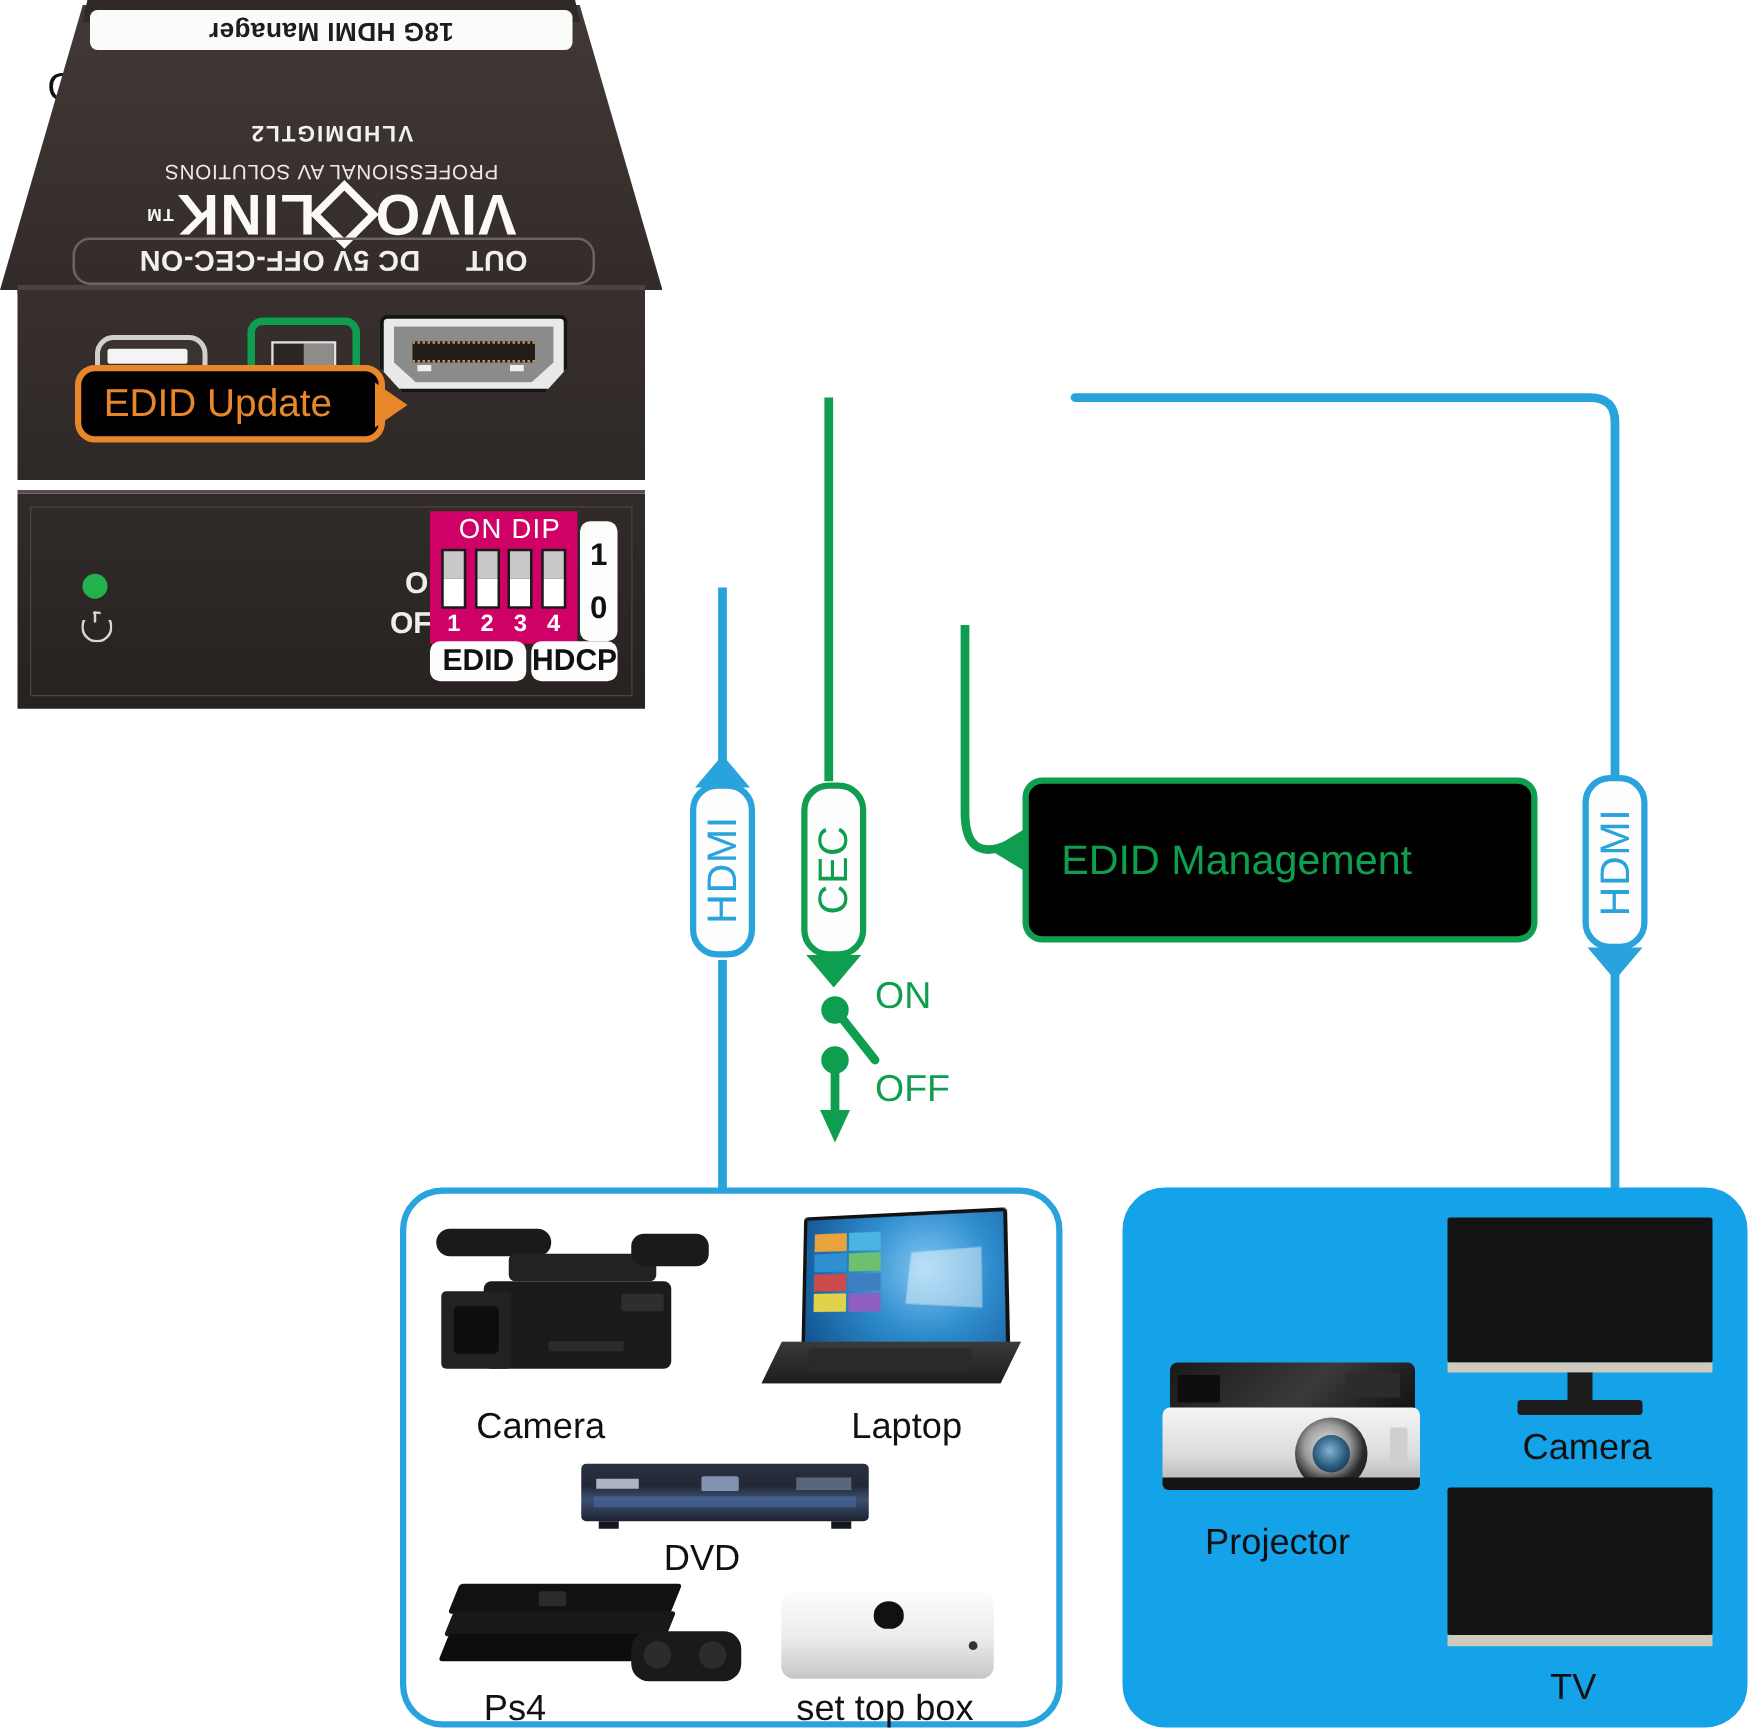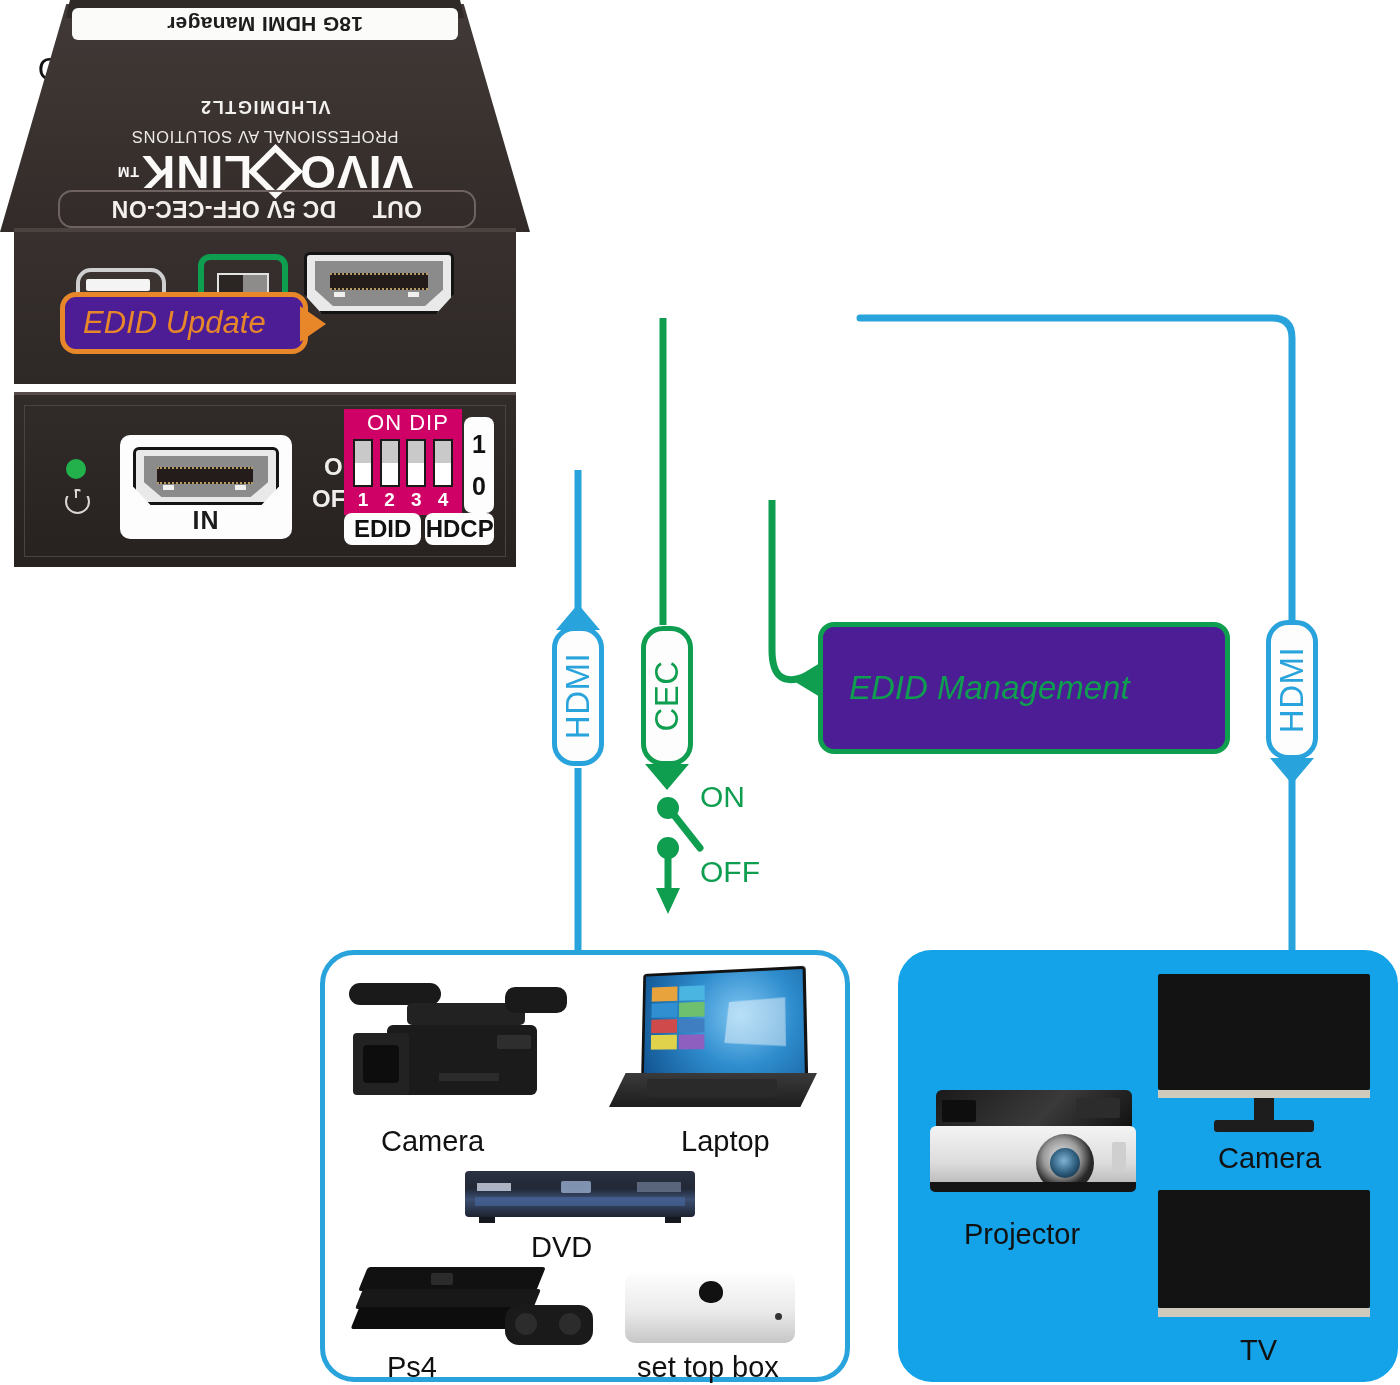--- a/index.html
+++ b/index.html
@@ -279,25 +279,24 @@
     background: #fdfdfd; border-radius: 8px;
     font-size: 24px; font-weight: bold; color: #111;
     text-align: center; padding: 2px 0;
   }
   .dip-cap.edid { width: 90px; text-align: center; }
   .dip-cap.hdcp { width: 80px; }
 
   
   .callout {
     position: absolute;
-    background: #4c1d95;
+    background: #000000;
     border-radius: 16px;
     display: flex; flex-direction: column; justify-content: center;
     box-sizing: border-box;
-    font-style: italic;
   }
   #edid-update-callout {
     left: 60px; top: 292px;
     width: 248px; height: 62px;
     border: 5px solid #e8872a;
     padding-left: 18px;
   }
   #edid-update-callout .txt { font-size: 31px; color: #e8872a; }
   #edid-update-arrow {
     left: 300px; top: 306px;
@@ -517,30 +516,20 @@
       <div class="hdmi-pin" style="left:104px"></div>
     </div>
   </div>
 
   <div class="dev-front">
     <div class="front-frame"></div>
 
     <div class="power-led"></div>
     <div class="power-sym"></div>
 
-    <div class="in-port-box">
-      <div class="in-hdmi">
-        <div class="hdmi-shell"></div>
-        <div class="hdmi-inner"></div>
-        <div class="hdmi-slot" style="left:24px;top:20px;width:96px;"></div>
-        <div class="hdmi-pin" style="left:30px;top:38px"></div>
-        <div class="hdmi-pin" style="left:102px;top:38px"></div>
-      </div>
-      <div class="in-label">IN</div>
-    </div>
 
     <div class="onoff-labels">
       <div>ON</div>
       <div>OFF</div>
     </div>
 
     <div class="dip-block">
       <div class="dip-body">
         <div class="dip-title">ON DIP</div>
         <div class="dip-switches">

